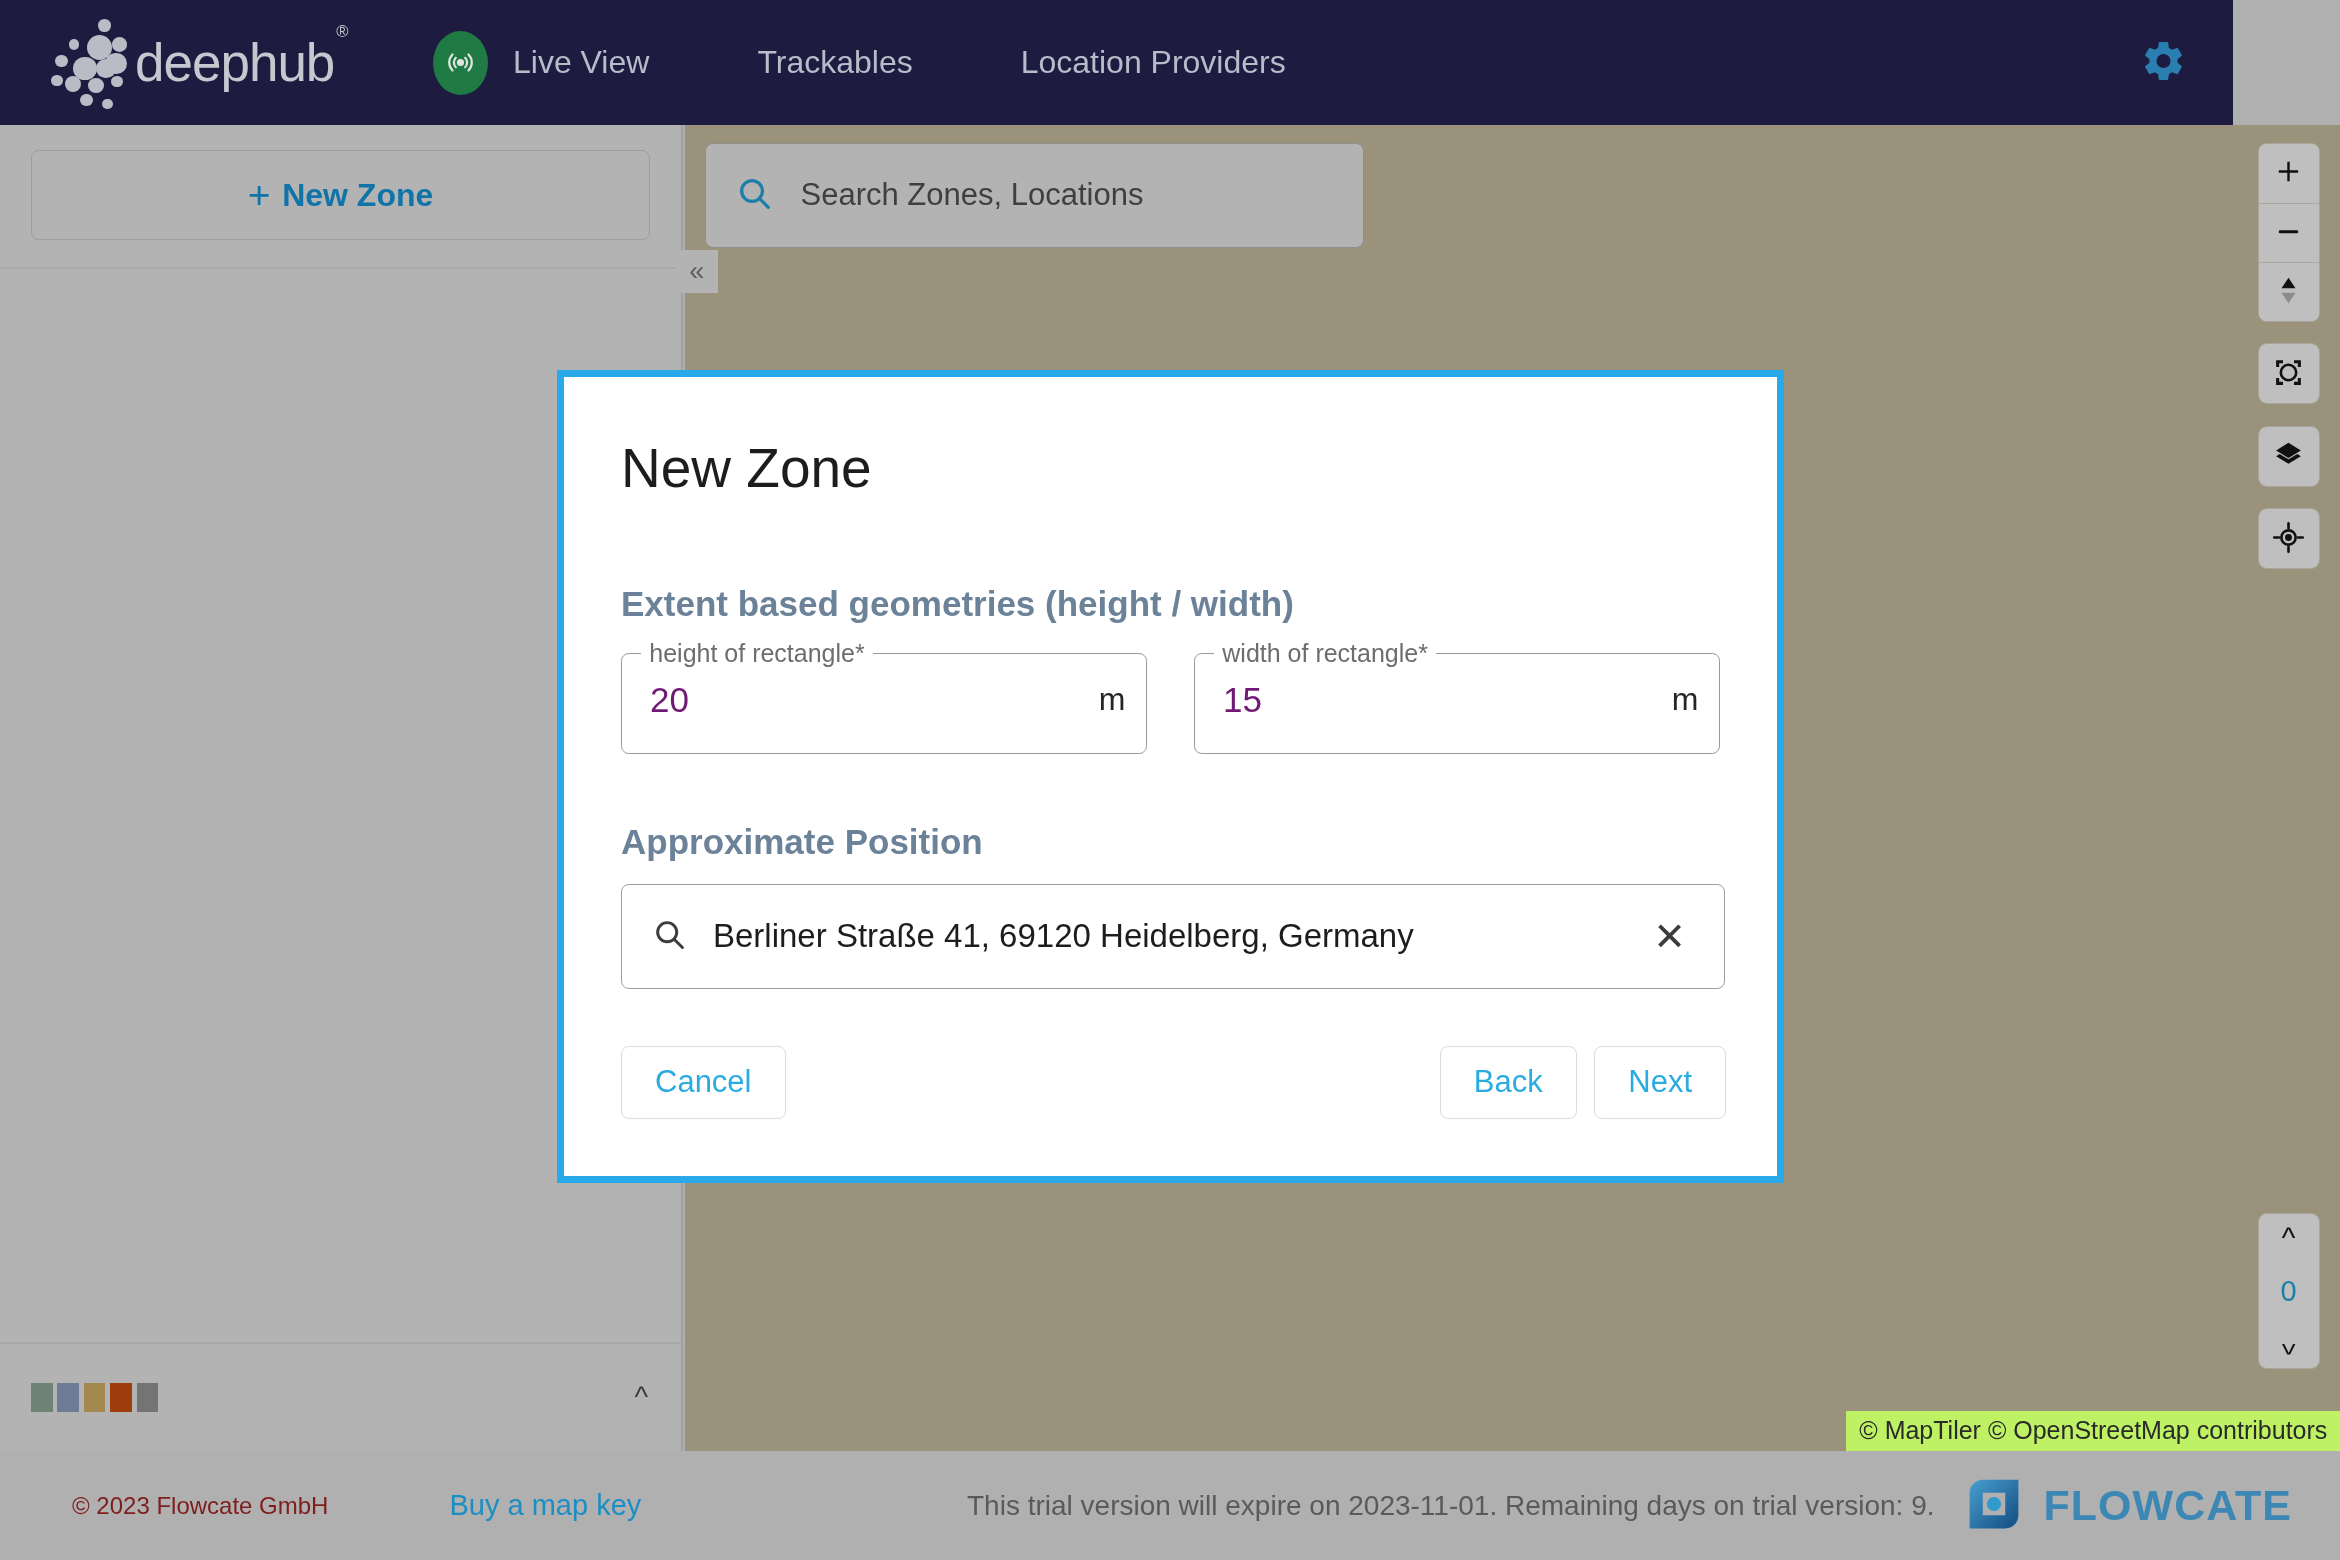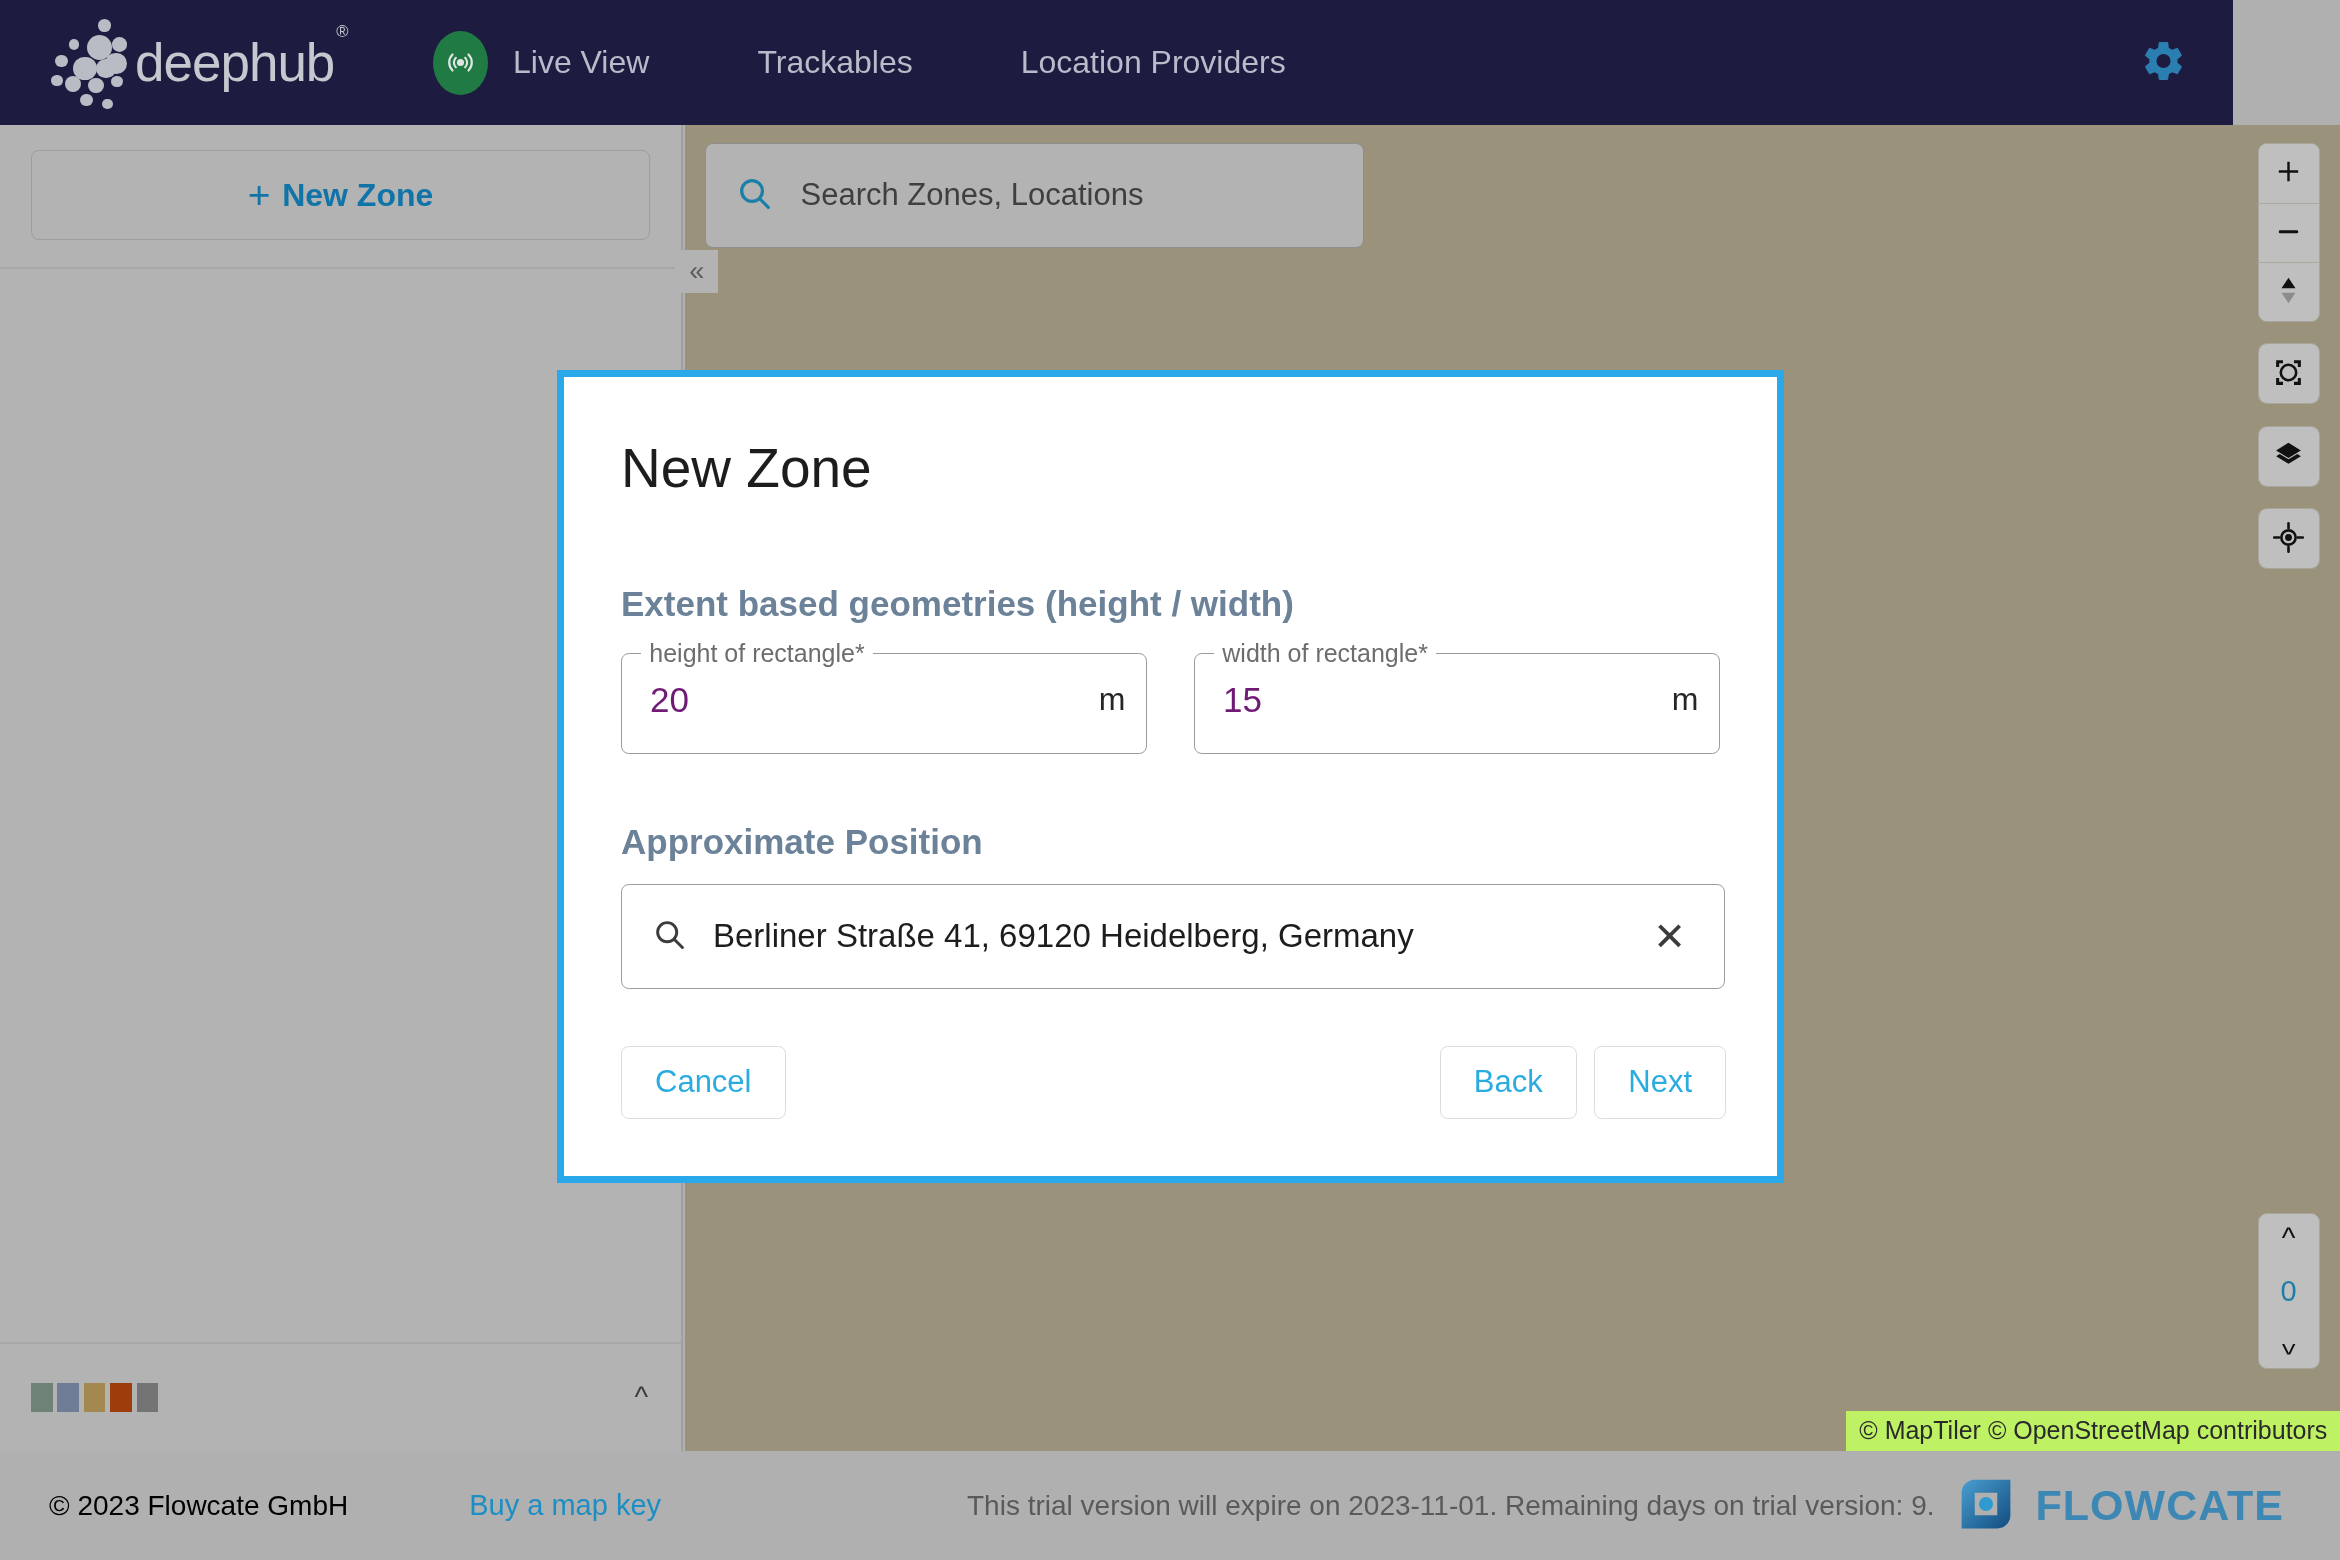--- a/index.html
+++ b/index.html
@@ -100,24 +100,24 @@
     position: absolute; right: 0; bottom: 0; background: #bef264;
     font-size: 25px; color: #2a2a2a; padding: 4.9px 13.7px 5.9px 13.7px;
     font-family: "Liberation Sans", sans-serif;
   }
 
   
   .footer {
     position: absolute; left: 0; bottom: 0; width: 2341px; height: 109px;
     background: #b0b0b0; display: flex; align-items: center;
   }
-  .footer .copy { margin-left: 49px; font-size: 28px; color: #000000; }
+  .footer .copy { margin-left: 72px; font-size: 24px; color: #7f1d1d; }
   .footer .buy { margin-left: 121px; font-size: 29px; color: #1b8fc4; text-decoration: none; cursor: pointer; }
   .footer .trial { position: absolute; left: 967px; font-size: 28px; color: #5a5a5a; white-space: nowrap; }
-  .fc-logo { position: absolute; right: 57px; display: flex; align-items: center; gap: 19.5px; }
+  .fc-logo { position: absolute; right: 49px; display: flex; align-items: center; gap: 19.5px; }
   .fc-logo .fc-text { font-size: 43px; font-weight: bold; color: #3d87b4; letter-spacing: 1px; }
 
   
   .dialog-outline {
     position: absolute; left: 557px; top: 370px; width: 1227px; height: 813px;
     border: 7.8px solid #29a8ea; background: #fff;
   }
   .dialog { width: 100%; height: 100%; background: #fff; padding: 41px 57px 0 57px; position: relative; }
   .dlg-title { font-size: 55px; color: #1d1d1d; font-weight: 400; margin-top: 17.6px; }
   .dlg-section {

